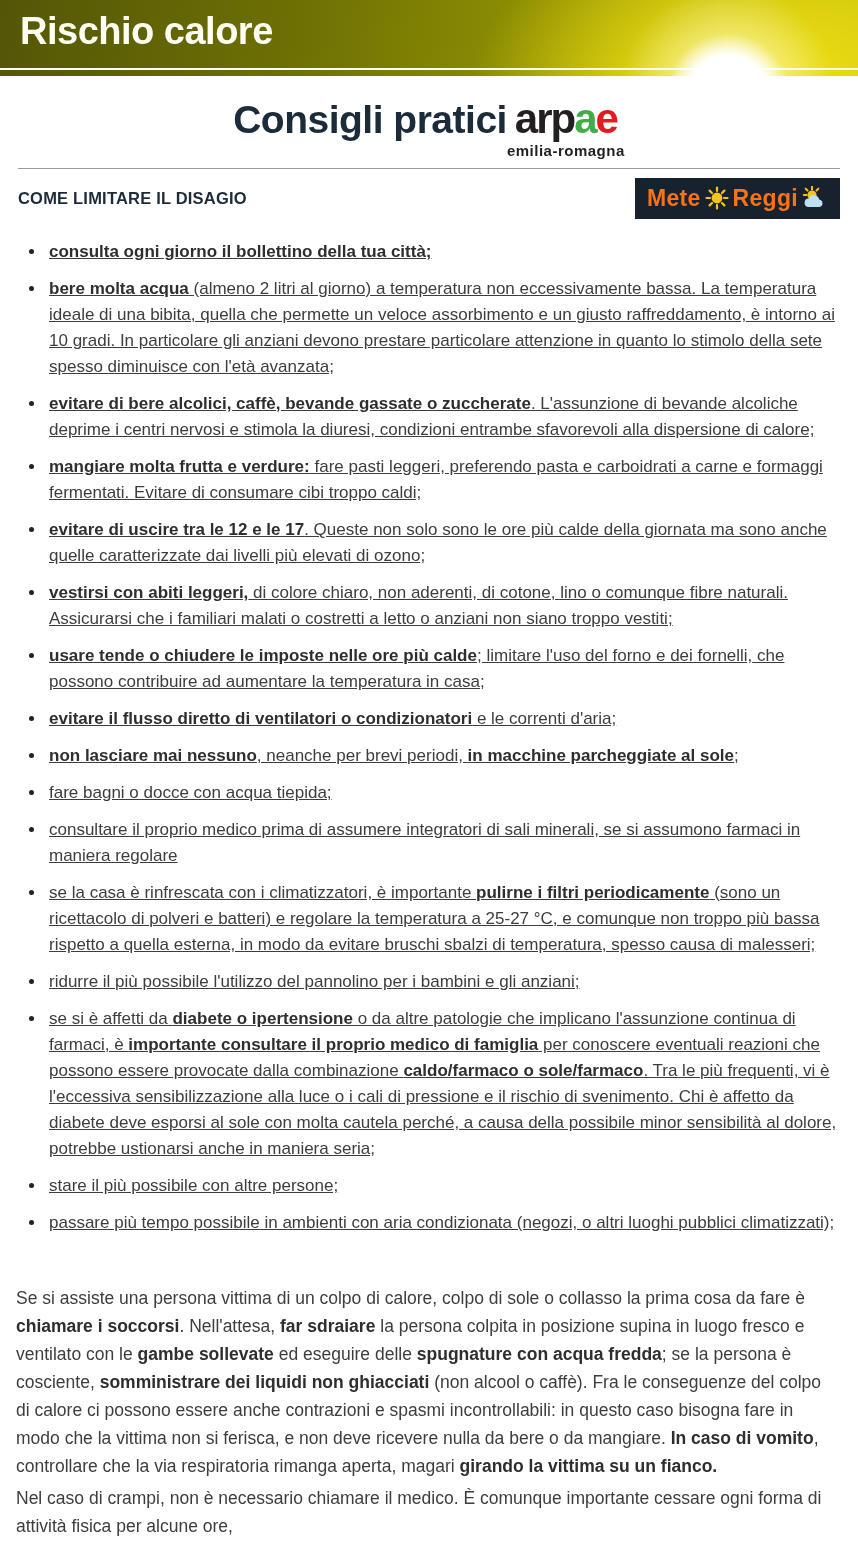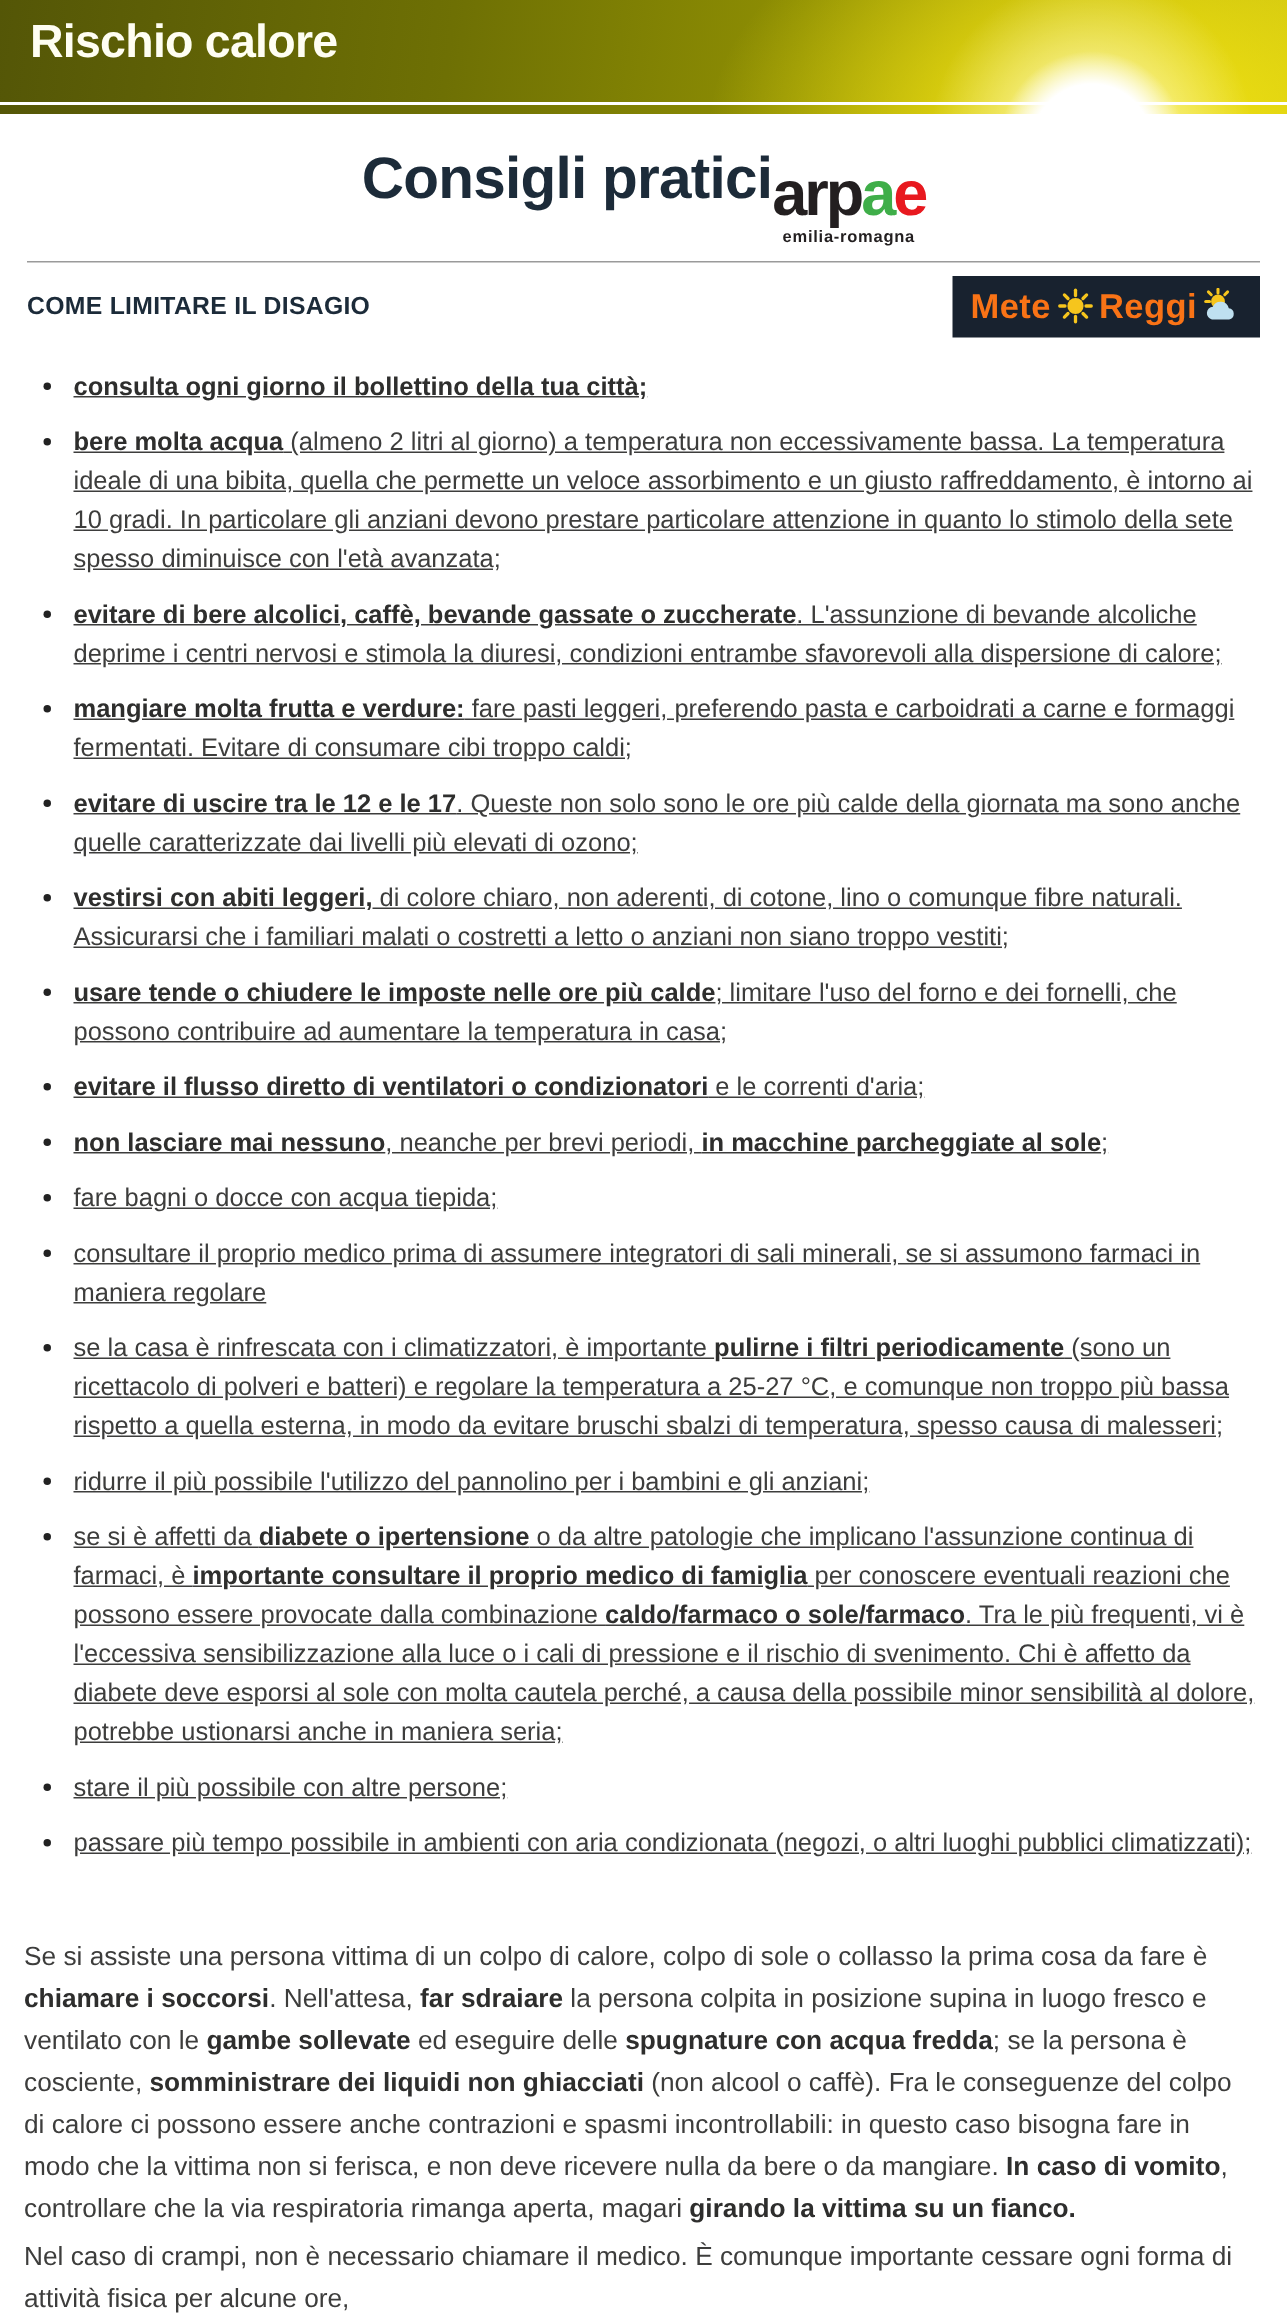--- a/index.html
+++ b/index.html
@@ -30,21 +30,21 @@
     overflow:hidden;
     background:
       radial-gradient(circle 62px at 728px 96px, #ffffff 0 40px, rgba(255,255,255,0) 62px),
       radial-gradient(circle 150px at 728px 92px, rgba(255,255,255,0.78), rgba(255,255,255,0) 72%),
       radial-gradient(ellipse 330px 210px at 730px 85px, rgba(255,238,20,0.95), rgba(255,238,20,0) 78%),
       linear-gradient(97deg, var(--banner-olive) 0%, #6e7004 35%, #8f8f03 62%, #b5ad08 82%, var(--banner-yellow) 100%);
   }
   .banner-title{
     position:absolute;
     left:20px; top:10px;
-    font-size:31px;
+    font-size:38px;
     font-weight:700;
     letter-spacing:-0.5px;
     color:#fffef2;
   }
   .banner-rule{
     position:absolute;
     left:0; right:0; bottom:6px;
     height:2px;
     background:#ffffff;
   }
@@ -61,34 +61,34 @@
   .page-title{
     margin:0;
     font-size:39px;
     font-weight:700;
     letter-spacing:-0.5px;
     color:var(--title-color);
   }
   .arpae{
     text-align:center;
     line-height:1;
-    margin-top:10px;
+    margin-top:0;
     cursor:pointer;
   }
   .arpae-word{
     font-size:42px;
     font-weight:700;
     letter-spacing:-2px;
     color:#231f20;
   }
   .arpae-word .green{color:var(--arpae-green);}
   .arpae-word .red{color:var(--arpae-red);}
   .arpae-sub{
     margin-top:3px;
-    font-size:11px;
+    font-size:15px;
     font-weight:700;
     letter-spacing:0.5px;
     color:#231f20;
   }
 
   .title-divider{
     border:none;
     border-top:1px solid var(--rule-color);
     margin:10px 0 0 0;
   }

